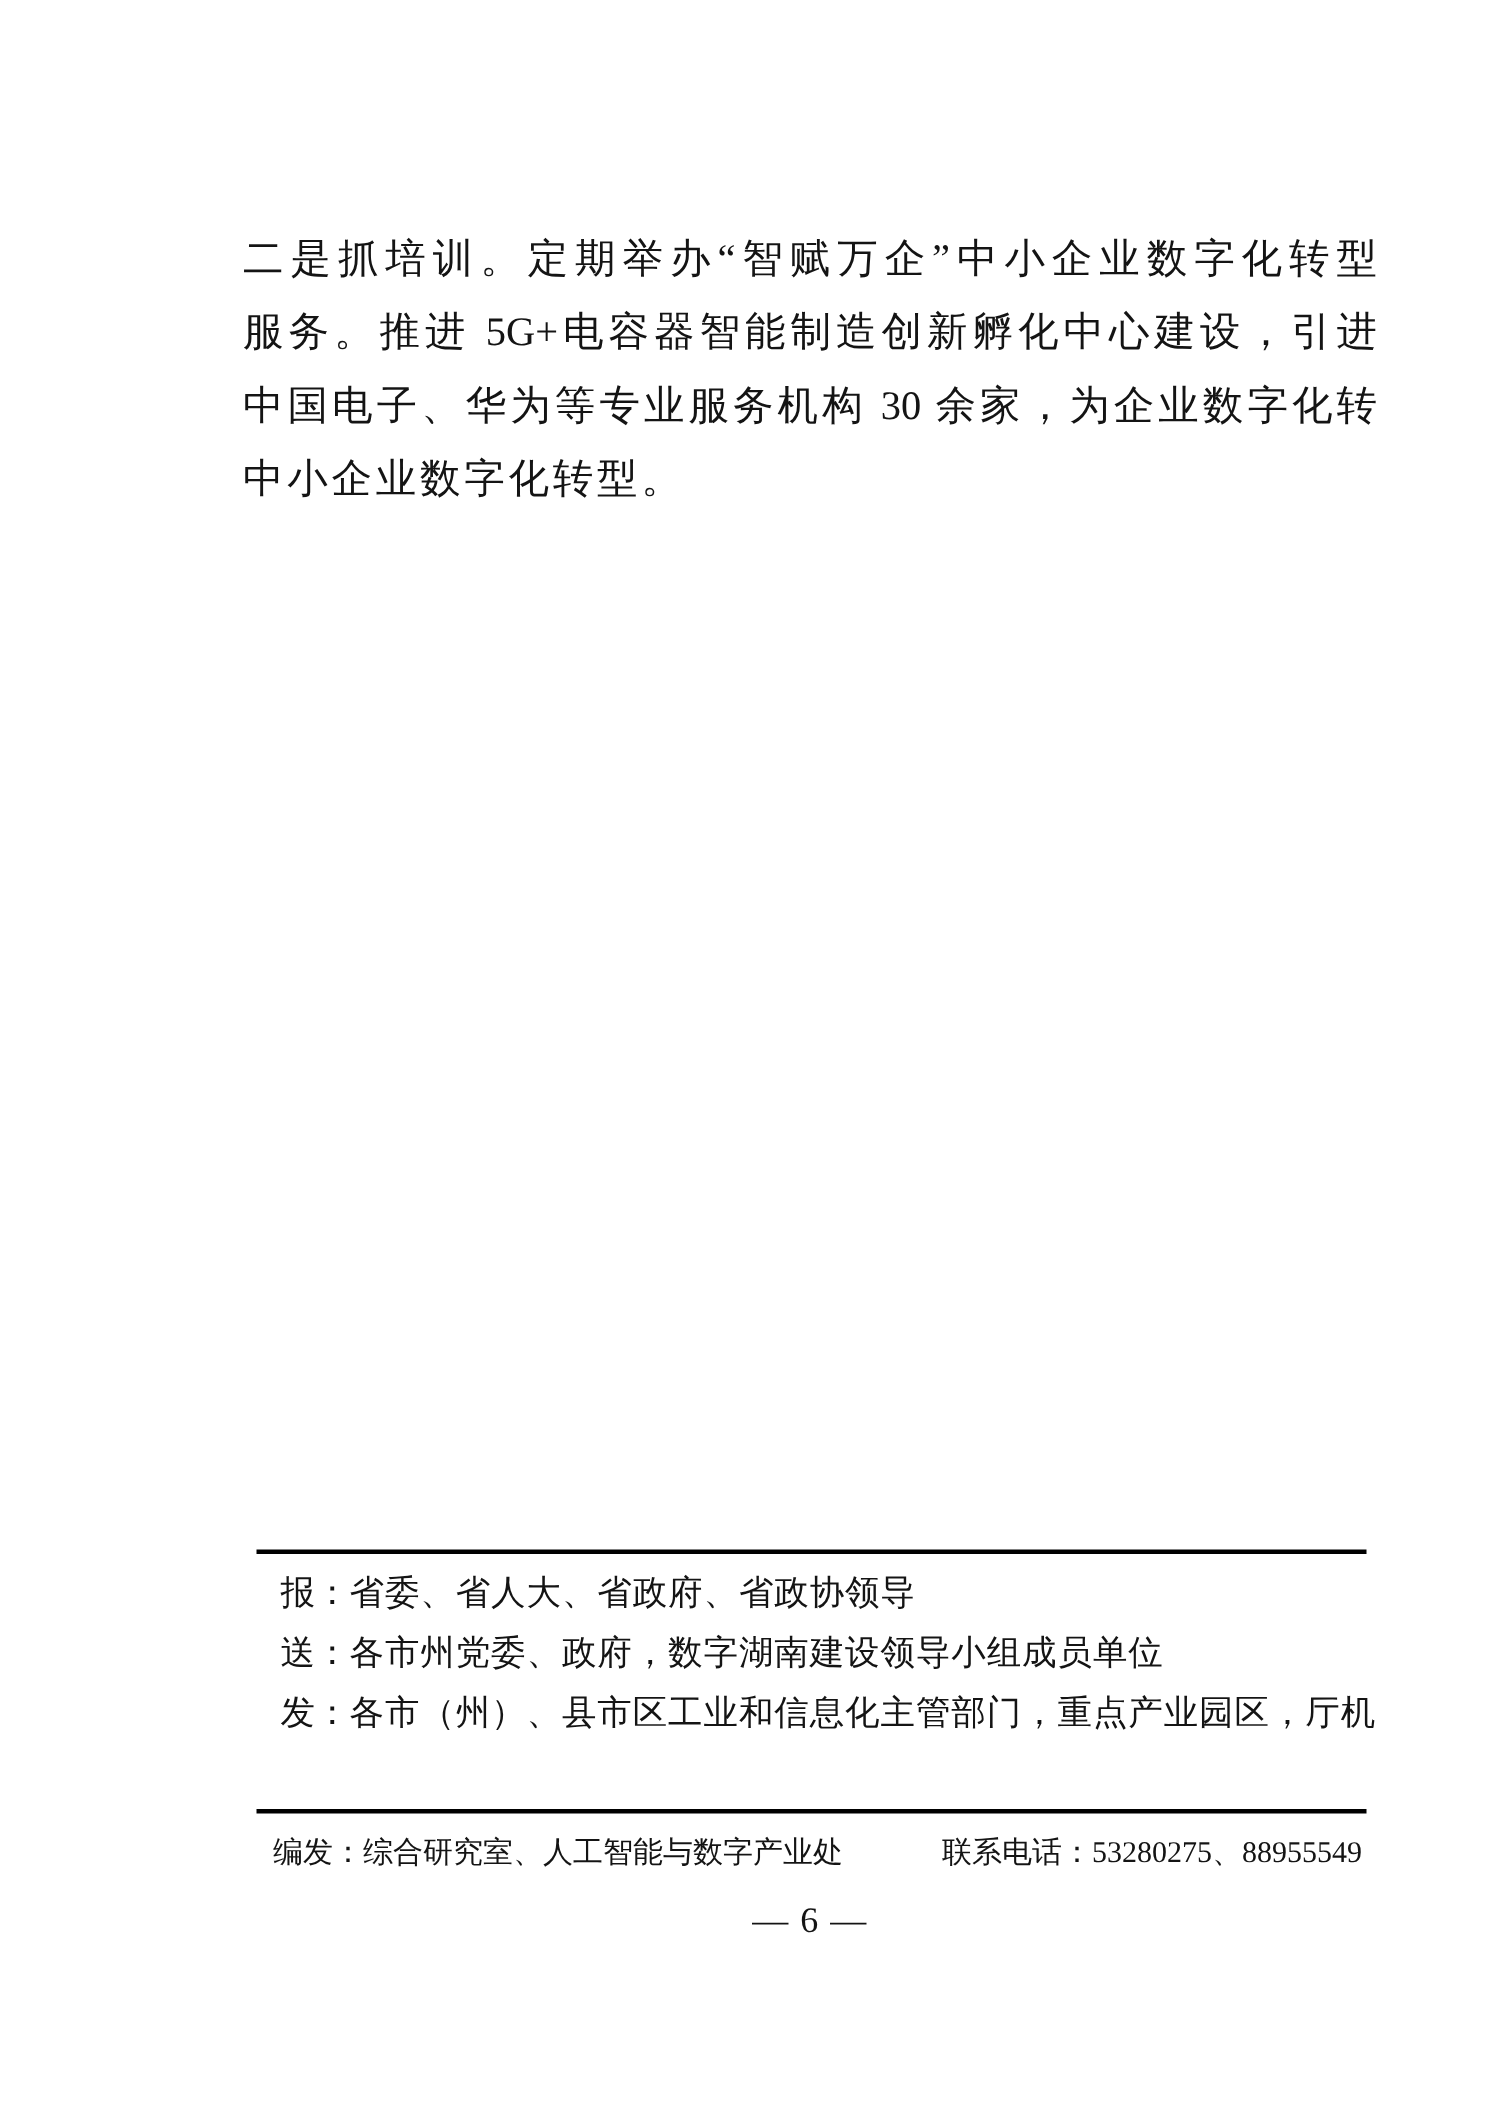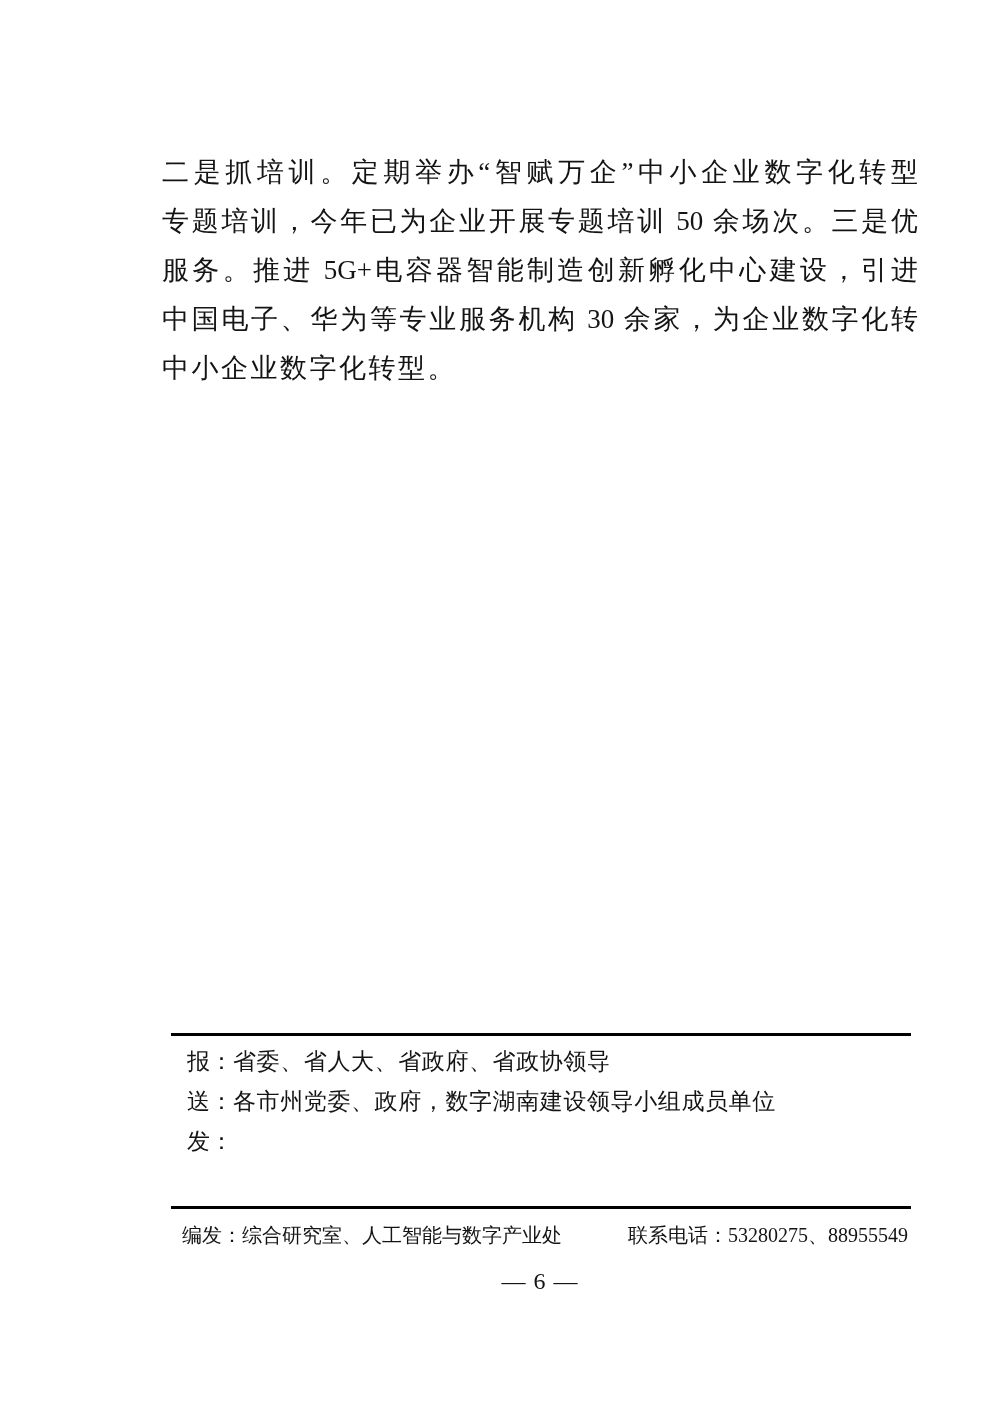--- a/index.html
+++ b/index.html
@@ -93,21 +93,20 @@
     letter-spacing: 1px;
   }
 </style>
 </head>
 <body>
 
 <div class="page">
 
   <div class="body-text">
     <div class="body-line justified">二是抓培训。定期举办“智赋万企”中小企业数字化转型</div>
-    <div class="body-line justified">专题培训，今年已为企业开展专题培训 50 余场次。三是优</div>
     <div class="body-line justified">服务。推进 5G+电容器智能制造创新孵化中心建设，引进</div>
     <div class="body-line justified">中国电子、华为等专业服务机构 30 余家，为企业数字化转</div>
     <div class="body-line last-line">中小企业数字化转型。</div>
   </div>
 
   <div class="rule rule-top"></div>
 
   <div class="dist">
     <div class="dist-row">
       <span class="dist-label">报：</span>
@@ -117,20 +116,21 @@
     </div>
     <div class="dist-row">
       <span class="dist-label">送：</span>
       <span class="dist-content">
         <span class="dist-content-line">各市州党委、政府，数字湖南建设领导小组成员单位</span>
       </span>
     </div>
     <div class="dist-row">
       <span class="dist-label">发：</span>
       <span class="dist-content">
+        <div class="dist-content-line">各市（州）、县市区工业和信息化主管部门，重点产业园区，厅机</div>
       </span>
     </div>
   </div>
 
   <div class="rule rule-bottom"></div>
 
   <div class="imprint">
     <span class="imprint-left">
       <span>编发：</span><span>综合研究室、人工智能与数字产业处</span>
     </span>

